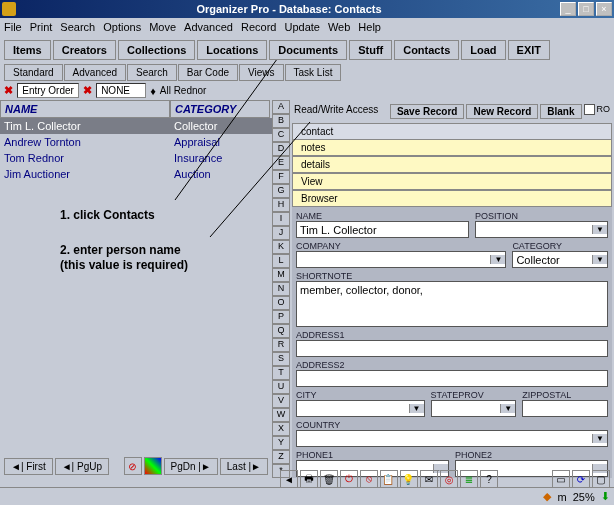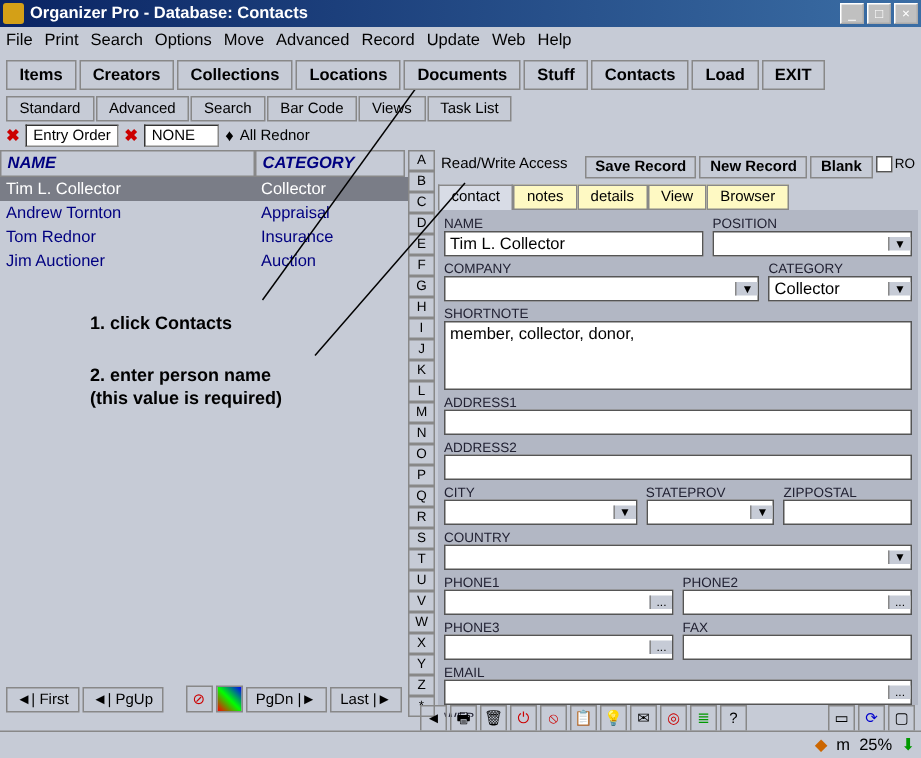--- a/index.html
+++ b/index.html
@@ -1,17 +1,17 @@
 <!DOCTYPE html>
 <html><head>
 <meta charset="utf-8">
 <style>
 * { box-sizing: border-box; margin: 0; padding: 0; font-family: Tahoma, Arial, sans-serif; font-size: 11px; }
 body { background: #c6cbd6; width: 614px; height: 505px; overflow: hidden; }
-.titlebar { background: linear-gradient(to right, #0a2463, #3b6ea5); height: 18px; display: flex; align-items: center; padding: 0 2px; color: #fff; }
+.titlebar { background: linear-gradient(to right, #0a2463, #3b6ea5); height: 18px; display: flex; align-items: center; padding: 0 2px; color: #fff; text-align: center; }
 .titlebar-icon { width: 14px; height: 14px; background: #d4a017; margin-right: 4px; border-radius: 2px; }
 .titlebar-text { font-weight: bold; flex: 1; }
 .winbtn { width: 16px; height: 14px; background: #c0c0c0; border: 1px outset #fff; margin-left: 2px; display: flex; align-items: center; justify-content: center; font-size: 9px; }
 .menubar { background: #c6cbd6; height: 18px; display: flex; align-items: center; padding: 0 4px; gap: 8px; }
 .menubar span { cursor: default; }
 .toolbar1 { background: #c6cbd6; padding: 4px; display: flex; gap: 2px; }
 .tbtn { background: #c6cbd6; border: 1px solid #888; padding: 3px 8px; font-weight: bold; cursor: pointer; }
 .tabbar { display: flex; background: #c6cbd6; padding: 0 4px; }
 .tab { padding: 2px 8px; border: 1px solid #888; background: #c6cbd6; margin-right: 1px; cursor: pointer; font-size: 10px; }
 .subbar { display: flex; align-items: center; padding: 2px 4px; gap: 4px; background: #c6cbd6; }
@@ -31,21 +31,21 @@
 .row.sel { background: #7a7d87; }
 .row.sel div { color: #fff; }
 .annot { position: absolute; font-weight: bold; font-size: 12px; }
 .right { flex: 1; display: flex; background: #c6cbd6; }
 .letters { width: 18px; display: flex; flex-direction: column; }
 .letters div { height: 14px; border: 1px solid #888; text-align: center; font-size: 9px; background: #c6cbd6; cursor: pointer; }
 .form { flex: 1; padding: 2px; overflow: hidden; }
 .rw-bar { display: flex; align-items: flex-start; gap: 2px; padding: 2px; }
 .rw-bar .btn { border: 1px solid #888; padding: 1px 6px; background: #c6cbd6; font-size: 10px; cursor: pointer; font-weight: bold; }
 .rw-bar .lbl { flex: 1; font-size: 10px; }
-.form-tabs { display: flex; margin-top: 2px; }
+.form-tabs { display: flex; margin-top: 2px; flex-direction: column; }
 .form-tabs .ft { padding: 2px 8px; border: 1px solid #888; background: #fef9c3; font-size: 10px; cursor: pointer; }
 .form-tabs .ft.active { background: #d8dce6; border-bottom: none; }
 .form-body { background: #b2b7c4; padding: 4px; height: 330px; }
 .frow { display: flex; gap: 6px; margin-bottom: 3px; }
 .fgroup { flex: 1; display: flex; flex-direction: column; }
 .flabel { font-size: 9px; color: #223; text-transform: uppercase; }
 .finput { background: #fff; border: 1px solid #555; padding: 2px 3px; height: 17px; width: 100%; }
 .fselect { background: #fff; border: 1px solid #555; height: 17px; width: 100%; display: flex; align-items: center; }
 .fselect .sv { flex: 1; padding: 0 3px; }
 .fselect .dd { width: 15px; background: #c6cbd6; border-left: 1px solid #888; text-align: center; font-size: 8px; }

